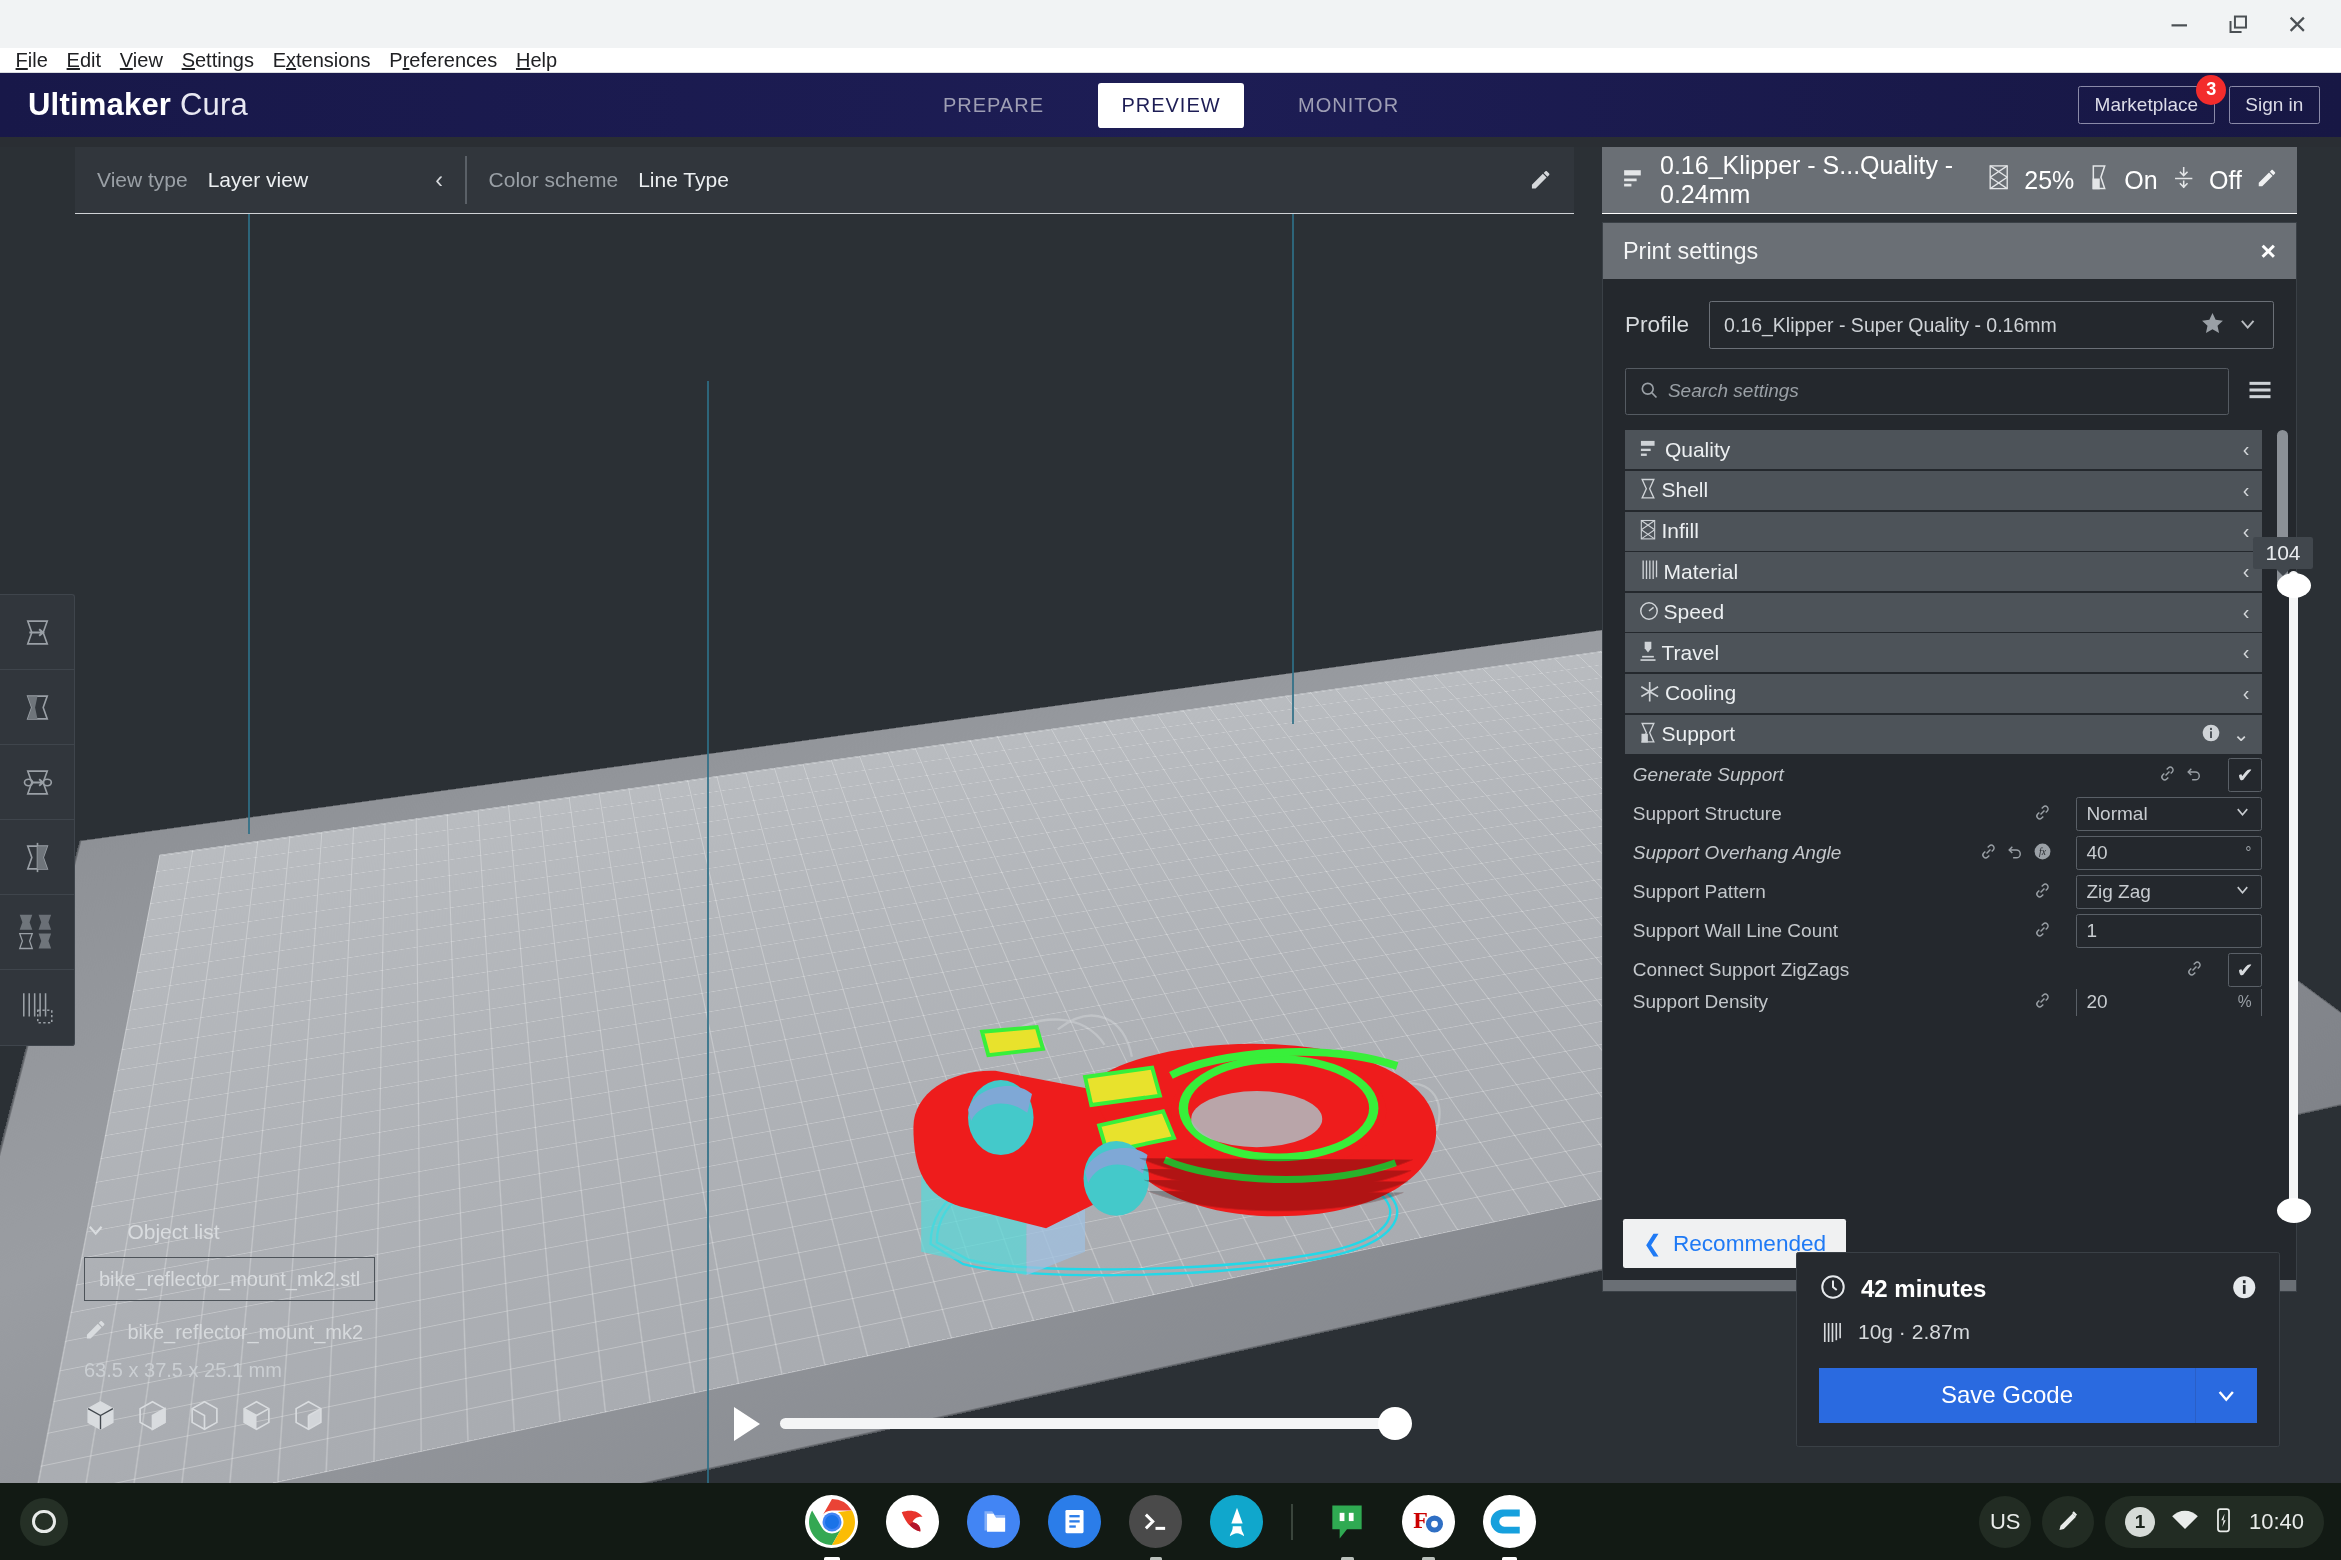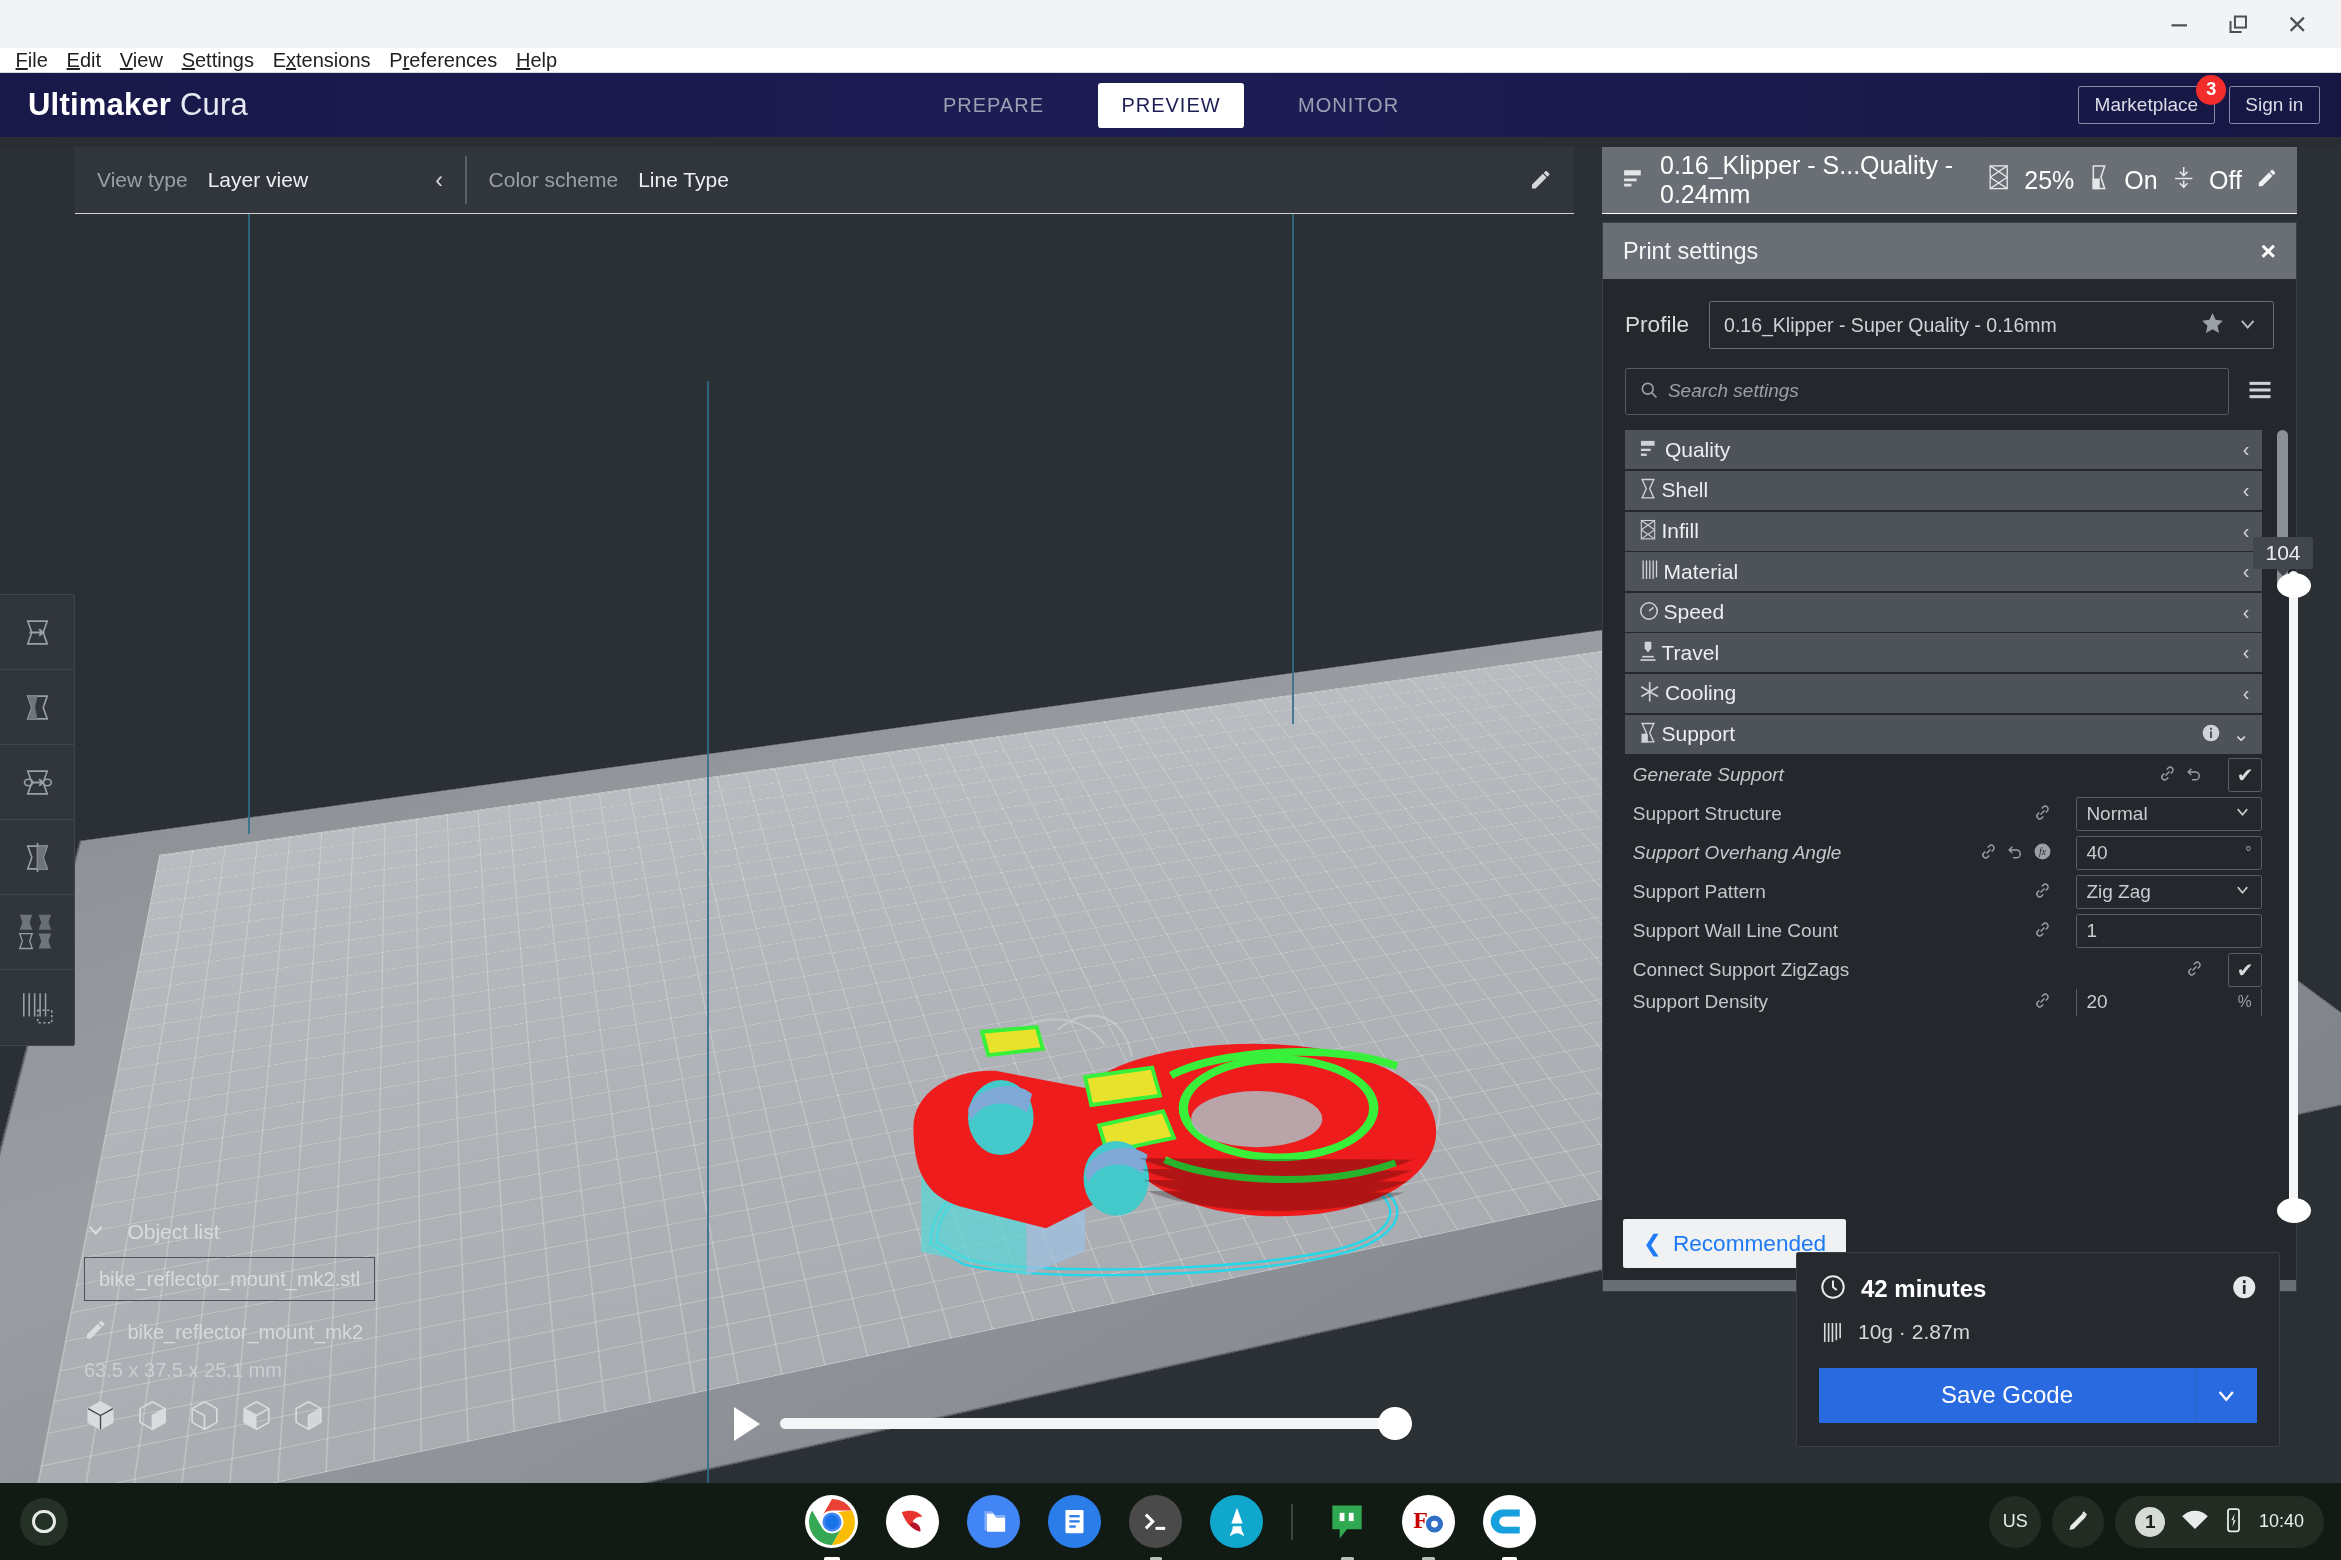--- a/index.html
+++ b/index.html
@@ -232,21 +232,21 @@
   }
   #launcher-dot { width: 23.4px; height: 23.4px; border-radius: 50%; border: 3.1px solid #e7eae8; }
   #shelf-apps { position: absolute; left: 0; right: 0; display: flex; justify-content: center; align-items: center; gap: 28px; }
   .app-icon { width: 53px; height: 53px; border-radius: 50%; display: flex; align-items: center; justify-content: center; position: relative; }
   .app-dot { position: absolute; bottom: -12.5px; left: 50%; margin-left: -6.2px; width: 12.5px; height: 3.1px; background: #b9c0bb; border-radius: 1.6px; }
   .app-dot.active { background: #ffffff; width: 15.6px; margin-left: -7.8px; }
   #shelf-sep { width: 1.6px; height: 36px; background: #3a453c; }
   #shelf-right { position: absolute; right: 17px; display: flex; align-items: center; gap: 11px; }
   .tray-pill { background: #222c23; border-radius: 780px; height: 52px; display: flex; align-items: center; padding: 0 20px; gap: 15.6px; }
   .tray-round { background: #222c23; border-radius: 50%; width: 52px; height: 52px; display: flex; align-items: center; justify-content: center; }
-  .tray-text { color: #e9ecea; font-size: 18px; }
+  .tray-text { color: #e9ecea; font-size: 22px; }
   #tray-count { width: 30px; height: 30px; border-radius: 50%; background: #d6dbd7; color: #1a231b; font-size: 19px; display: flex; align-items: center; justify-content: center; font-weight: 600; }
 </style>
 </head>
 <body>
 
 <div id="win-titlebar">
   <div class="winbtn">
     <svg width="26.5" height="26.5" viewBox="0 0 24 24">
         <path d="M5 13h14" stroke="#4b5054" stroke-width="2" fill="none"></path>
       </svg>

